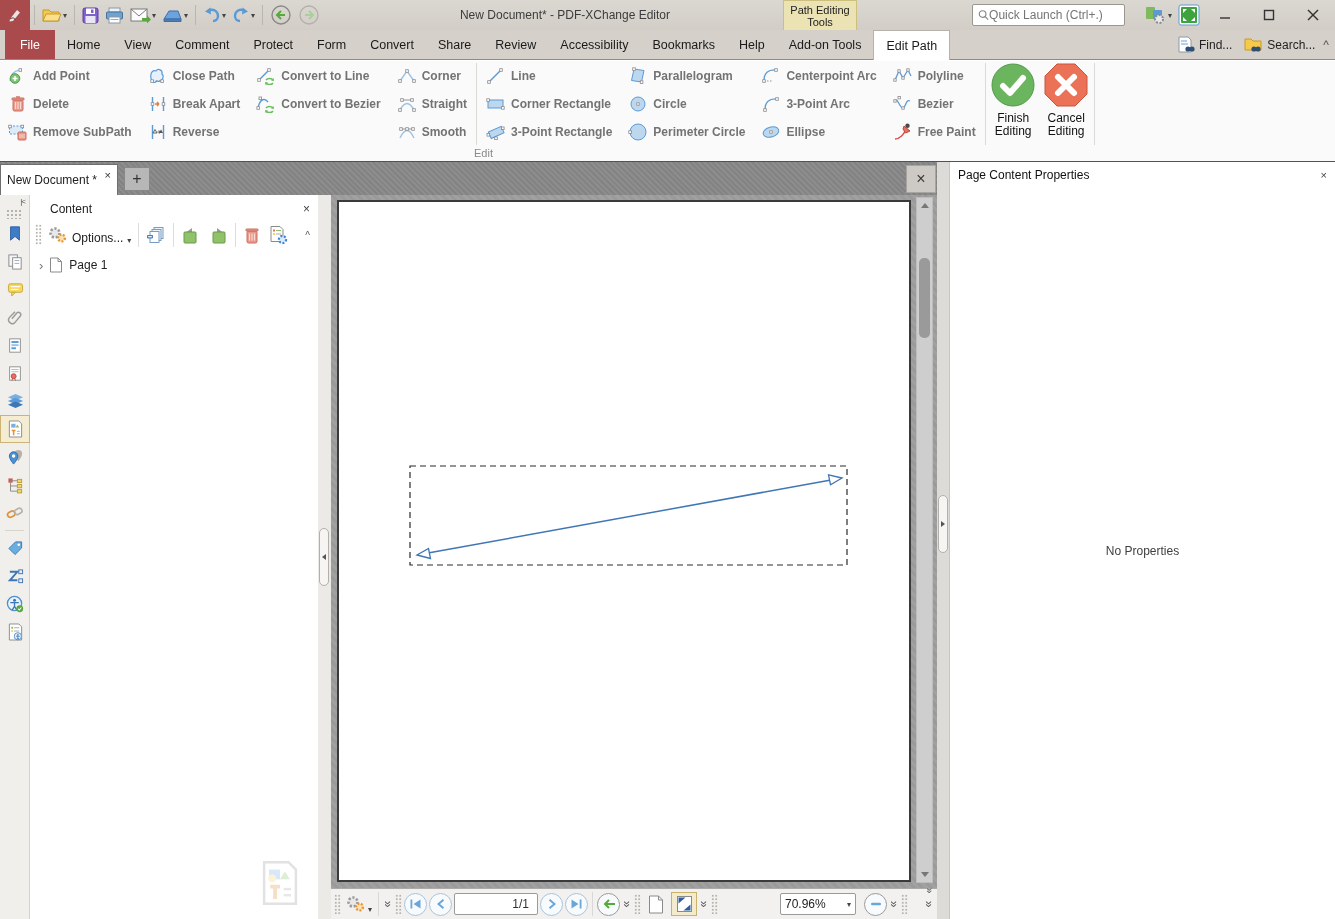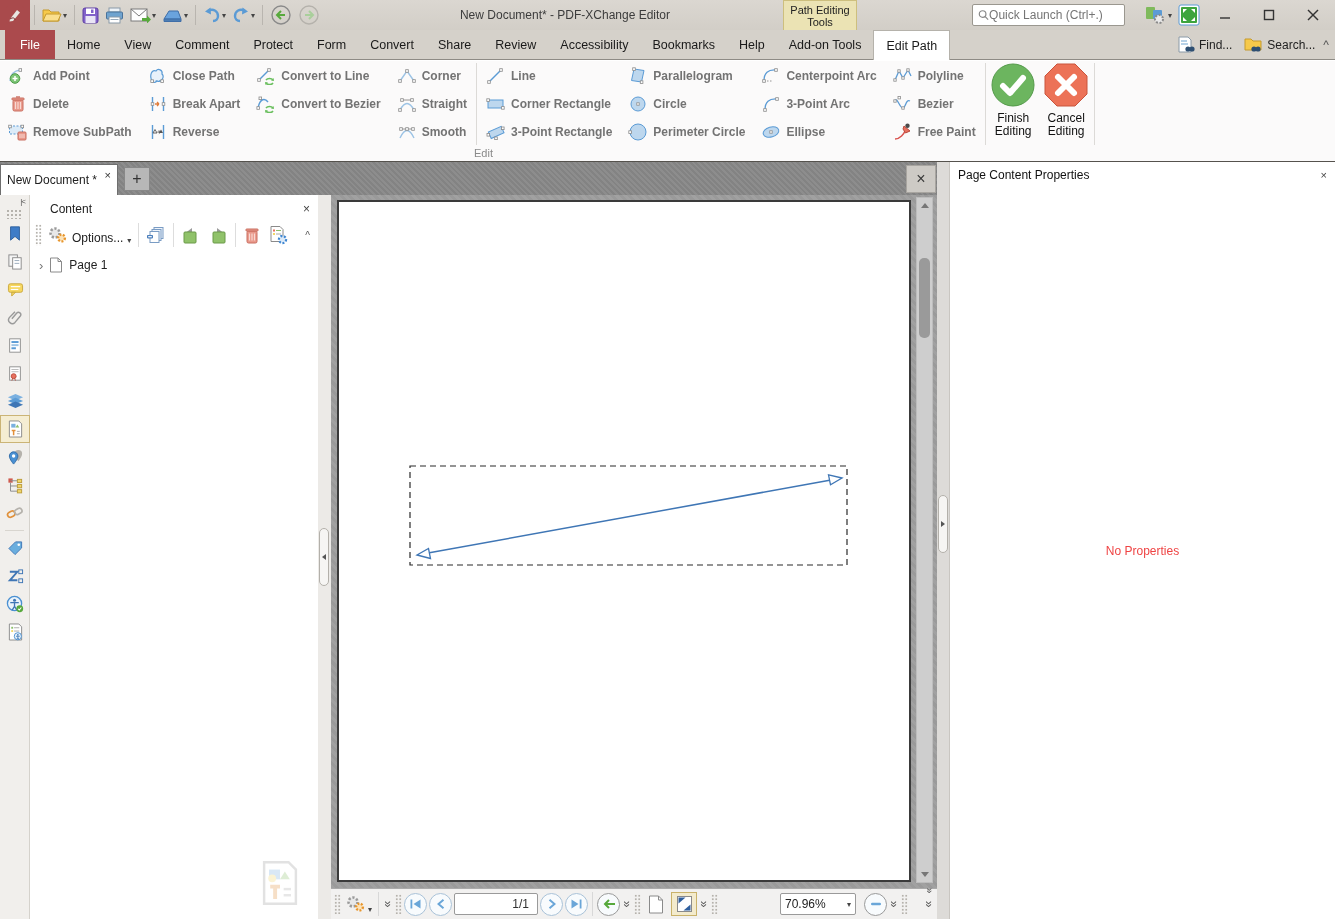--- a/index.html
+++ b/index.html
@@ -114,21 +114,21 @@
     display:flex; align-items:center; padding:0 4px; font-size:12px; color:#222; }
   .zoombox .caret { margin-left:auto; }
   .sb-iconbtn { width:26px; height:24px; display:flex; align-items:center; justify-content:center; }
   .sb-iconbtn.active { background:#f3ebcd; border:1px solid #c9b26a; }
   .sb-top-collapse { position:absolute; right:4px; top:-4px; font-size:10px; color:#555; transform:rotate(90deg); }
 
   
   .rightpanel { position:absolute; left:949px; top:162px; width:386px; height:757px; background:#fff; border-left:1px solid #c9c6c1; }
   .rp-header { height:25px; display:flex; align-items:center; padding:0 8px; font-size:12px; color:#111; }
   .rp-header .x { margin-left:auto; font-size:11px; color:#444; }
-  .rp-empty { position:absolute; left:0; top:382px; width:100%; text-align:center; color:#ef4444; font-size:12px; }
+  .rp-empty { position:absolute; left:0; top:382px; width:100%; text-align:center; color:#404040; font-size:12px; }
 </style>
 </head>
 <body>
 
 <div id="app">
 
   <div class="titlebar">
     <div class="appicon">
       <svg width="18" height="18" viewBox="0 0 18 18">
         <rect x="0" y="0" width="18" height="18" rx="2" fill="#a94a4c"></rect>

